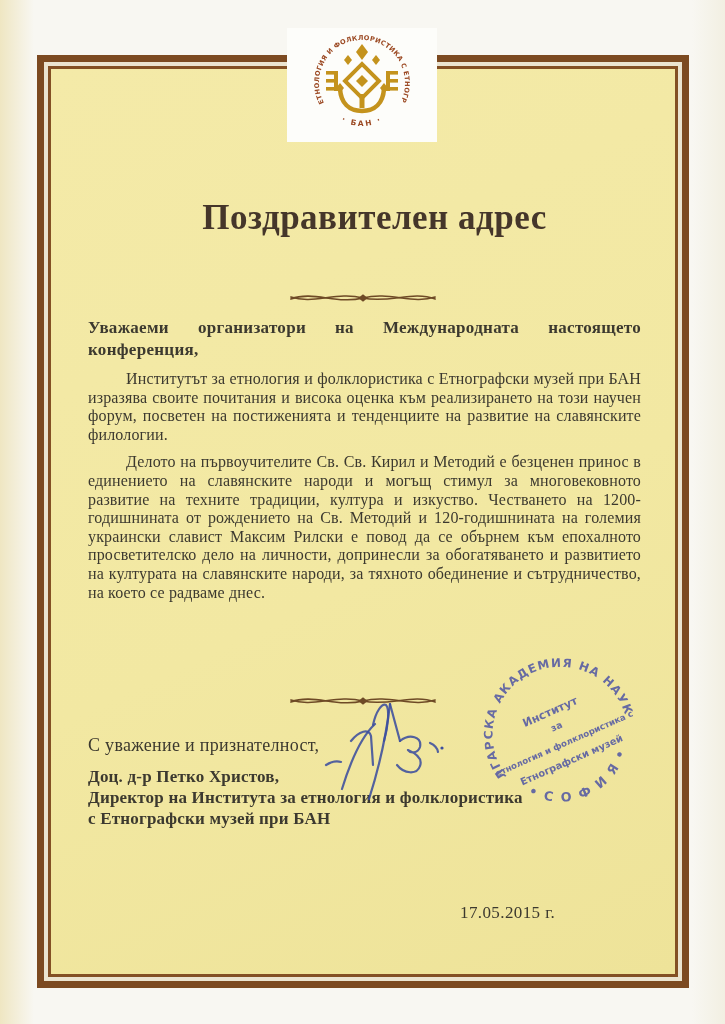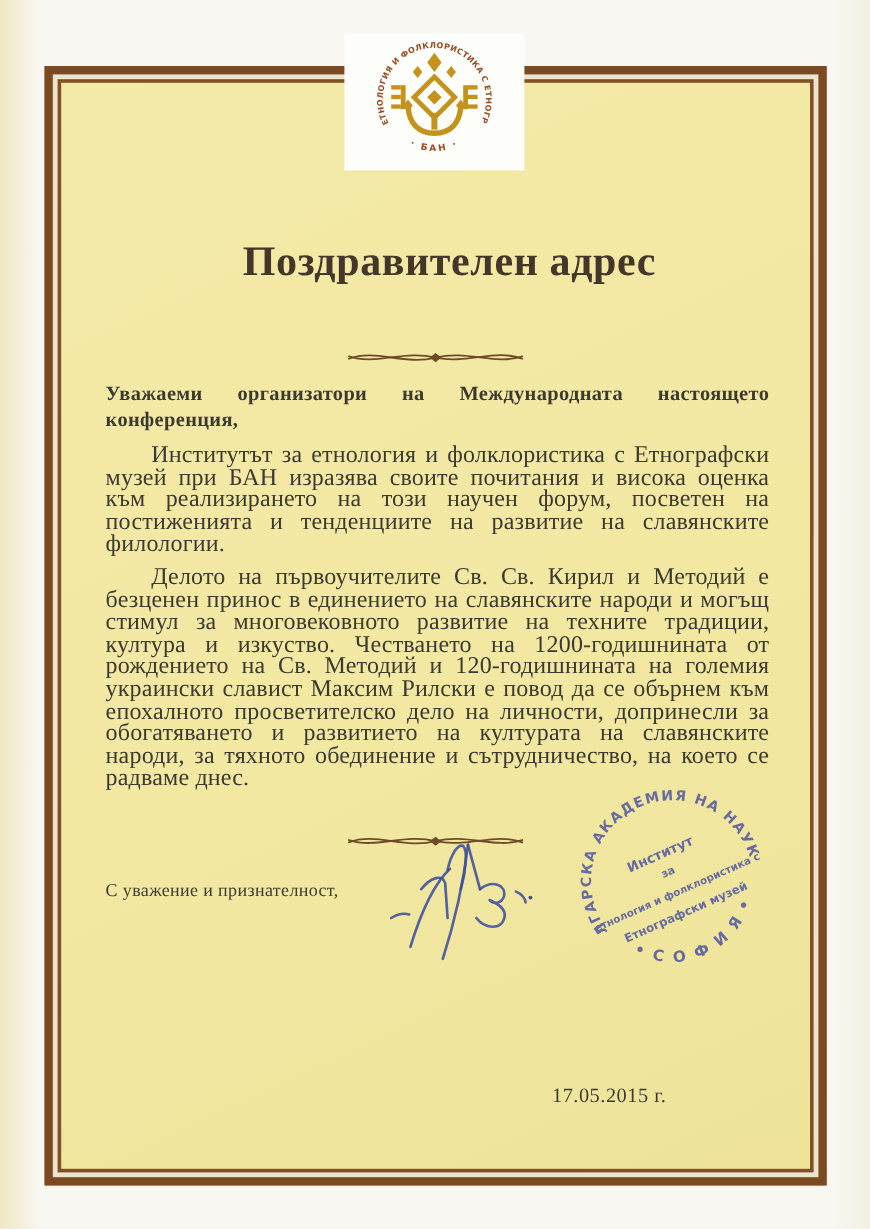--- a/index.html
+++ b/index.html
@@ -39,26 +39,26 @@
   .divider .leaf{fill:#6e4a26;stroke:none;}
   .body-text{
     position:absolute;left:88px;top:317px;width:553px;
     color:#3c392f;
   }
   .salutation{
     margin:0 0 10px 0;font-weight:bold;font-size:17px;line-height:21.5px;
     text-align:justify;letter-spacing:0.3px;
   }
   .para{
-    margin:0 0 9px 0;font-size:20px;line-height:18.6px;
+    margin:0 0 9px 0;font-size:16px;line-height:18.6px;
     text-align:justify;text-indent:38px;letter-spacing:0.15px;
   }
   .closing{
     position:absolute;left:88px;top:735px;margin:0;
-    font-size:15px;color:#3c392f;letter-spacing:0.3px;
+    font-size:18px;color:#3c392f;letter-spacing:0.3px;
   }
   .signatory{
     position:absolute;left:88px;top:766px;width:553px;
     font-size:17px;font-weight:bold;line-height:21px;color:#3c392f;
     letter-spacing:0.2px;
   }
   .signature-svg{position:absolute;left:320px;top:695px;}
   .signature-svg path{stroke:#3c4e9e;stroke-width:2.2;fill:none;
     stroke-linecap:round;stroke-linejoin:round;opacity:0.88;}
   .stamp{position:absolute;left:478px;top:652px;width:164px;height:164px;opacity:0.85;}
@@ -130,20 +130,25 @@
   </div>
 
   <svg class="divider d2" viewBox="0 0 160 22">
     <path d="M4,12 C28,3 52,18 80,11 C108,4 132,18 156,10"></path>
     <path d="M4,10 C28,18 52,4 80,11 C108,17 132,3 156,12"></path>
     <path class="leaf" d="M75,11 l5,-4 5,4 -5,4 z"></path>
   </svg>
 
   <p class="closing">С уважение и признателност,</p>
 
+  <div class="signatory">
+    <div>Доц. д-р Петко Христов,</div>
+    <div>Директор на Института за етнология и фолклористика</div>
+    <div>с Етнографски музей при БАН</div>
+  </div>
 
   <svg class="signature-svg" width="170" height="130" viewBox="0 0 170 130">
     <path d="M6,70 q8,-5 15,-3"></path>
     <path d="M22,94 C30,68 41,42 55,29"></path>
     <path d="M31,46 C39,36 49,33 51,41 L53,70"></path>
     <path d="M53,30 C56,16 62,8 66,10 C70,14 68,32 64,46"></path>
     <path d="M70,9 C66,42 58,76 49,104"></path>
     <path d="M70,9 L80,46"></path>
     <path d="M80,46 C90,38 102,42 100,52 C98,58 91,59 88,55 C95,58 103,63 100,71 C97,80 84,79 77,70"></path>
     <path d="M110,48 q7,3 8,9"></path>

